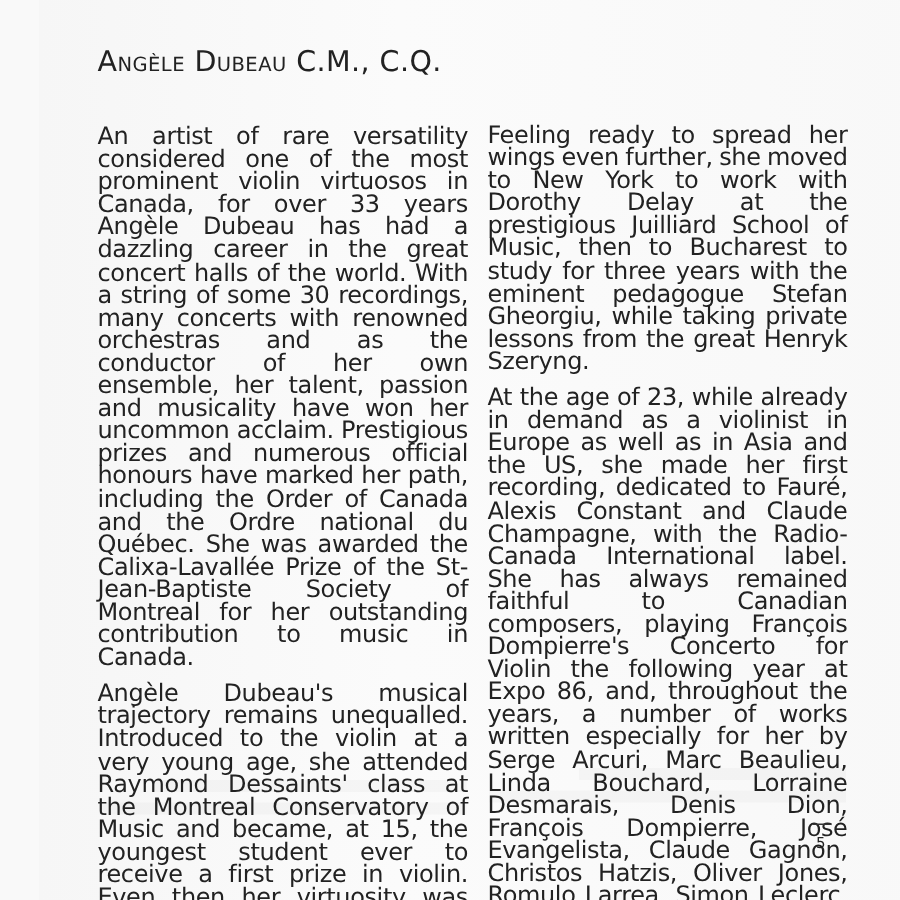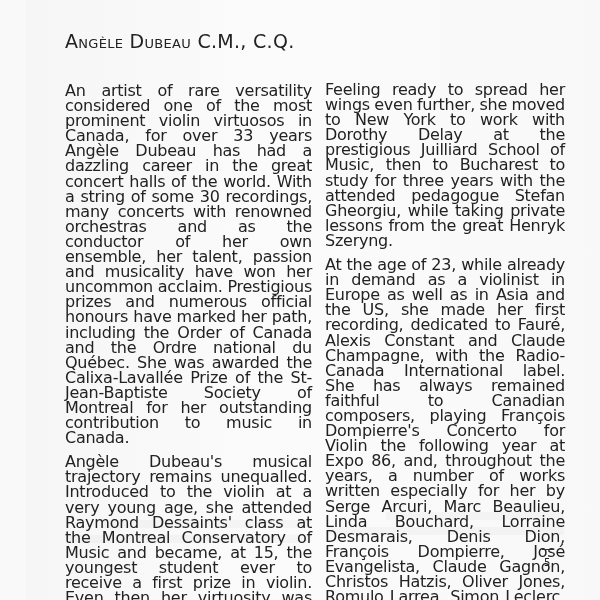--- a/index.html
+++ b/index.html
@@ -89,20 +89,20 @@
   <h1 class="title">
     <span class="line">Angèle Dubeau C.M., C.Q.</span>
   </h1>
 
   <div class="col col-left">
     <p>An artist of rare versatility considered one of the most prominent violin virtuosos in Canada, for over 33 years Angèle Dubeau has had a dazzling career in the great concert halls of the world. With a string of some 30 recor­dings, many concerts with renowned orchestras and as the conductor of her own ensemble, her talent, passion and musicality have won her uncommon acclaim. Prestigious prizes and numerous official honours have marked her path, including the Order of Canada and the Ordre national du Québec. She was awarded the Calixa-Lavallée Prize of the St-Jean-Baptiste Society of Montreal for her outstanding contribution to music in Canada.</p>
     <p>Angèle Dubeau's musical trajectory remains unequalled. Introduced to the violin at a very young age, she attended Raymond Dessaints' class at the Montreal Conservatory of Music and became, at 15, the youngest student ever to receive a first prize in violin. Even then her virtuosity was noticed and she won several national competitions. She earned first prizes at the Canadian Music Competition (1976), the OSM Competition (1976), the CBC National Competition (1979) and was awarded the Canada Council for the Arts Sylva Gerber Prize (1982).</p>
   </div>
 
   <div class="col col-right">
-    <p>Feeling ready to spread her wings even fur­ther, she moved to New York to work with Dorothy Delay at the prestigious Juilliard School of Music, then to Bucharest to study for three years with the attended pedagogue Stefan Gheorgiu, while taking private lessons from the great Henryk Szeryng.</p>
+    <p>Feeling ready to spread her wings even fur­ther, she moved to New York to work with Dorothy Delay at the prestigious Juilliard School of Music, then to Bucharest to study for three years with the eminent pedagogue Stefan Gheorgiu, while taking private lessons from the great Henryk Szeryng.</p>
     <p>At the age of 23, while already in demand as a violinist in Europe as well as in Asia and the US, she made her first recording, dedicated to Fauré, Alexis Constant and Claude Champagne, with the Radio-Canada International label. She has always remained faithful to Canadian composers, playing François Dompierre's Concerto for Violin the following year at Expo 86, and, throughout the years, a number of works written especially for her by Serge Arcuri, Marc Beaulieu, Linda Bouchard, Lorraine Desmarais, Denis Dion, François Dompierre, José Evangelista, Claude Gagnon, Christos Hatzis, Oliver Jones, Romulo Larrea, Simon Leclerc, Gilles Ouellet, Anthony Rozankovic, Gabriel Thibaudeau and Vic Vogel. In addition to promoting the work of these eminent Canadian composers, she has had the opportunity to premiere pieces dedicated to her by such giants as Dave Brubeck and Joe Hisaishi.</p>
   </div>
 
   <div class="folio-rule"></div>
   <div class="folio-num">5</div>
 
 </div>
 
 </body></html>

